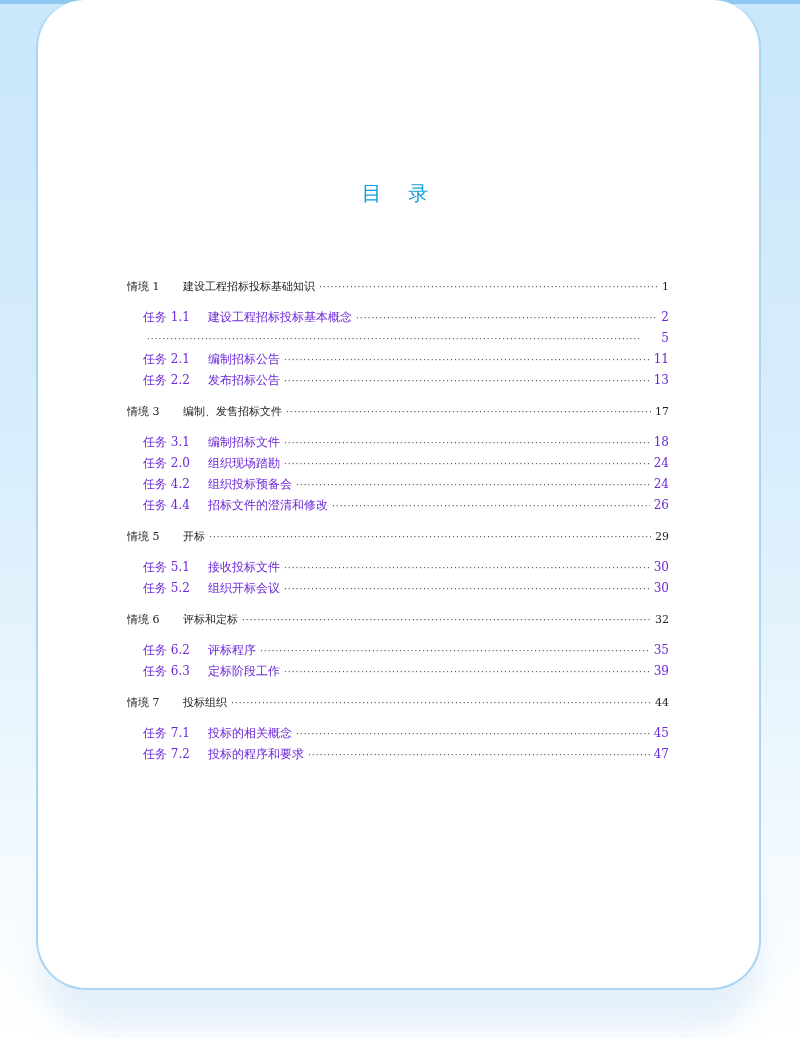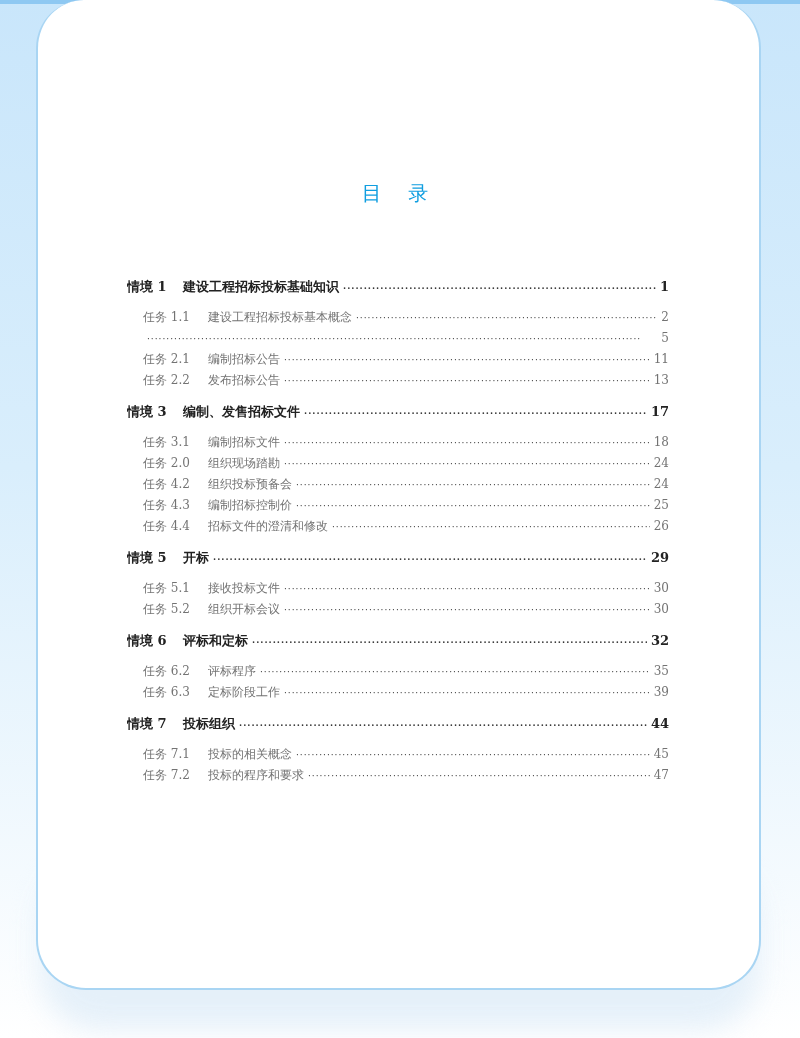--- a/index.html
+++ b/index.html
@@ -36,23 +36,23 @@
   .row .label { flex: 0 0 auto; }
   .row .num-lbl { display: inline-block; }
   .row .dots {
     flex: 1 1 auto; overflow: hidden; margin: 0 4px; color: #333;
     letter-spacing: 1px; font-size: 9px;
   }
   .row .dots::before {
     content: "································································································································";
   }
   .row .page { flex: 0 0 auto; text-align: right; }
-  .chapter { font-weight: bold; font-size: 13px; height: 21px; line-height: 21px; }
+  .chapter { font-weight: normal; font-size: 11px; height: 21px; line-height: 21px; }
   .chapter .num-lbl { width: 56px; }
-  .task { font-size: 12px; height: 21px; line-height: 21px; padding-left: 16px; color: #737373; }
+  .task { font-size: 12px; height: 21px; line-height: 21px; padding-left: 16px; color: #6d28d9; }
   .task .num-lbl { width: 65px; }
   .chapter + .task { margin-top: 10px; }
   .task + .chapter { margin-top: 10px; }
 </style>
 </head>
 <body>
 
 <div class="shadow"></div>
 <div class="card-topbar"></div>
 <div class="card"></div>
@@ -102,25 +102,20 @@
     <span class="label"><span class="num-lbl">任务 2.0</span><span>组织现场踏勘</span></span>
     <span class="dots"></span>
     <span class="page">24</span>
   </div>
   <div class="row task">
     <span class="label"><span class="num-lbl">任务 4.2</span><span>组织投标预备会</span></span>
     <span class="dots"></span>
     <span class="page">24</span>
   </div>
   <div class="row task">
-    <span class="label"><span class="num-lbl">任务 4.3</span><span>编制招标控制价</span></span>
-    <span class="dots"></span>
-    <span class="page">25</span>
-  </div>
-  <div class="row task">
     <span class="label"><span class="num-lbl">任务 4.4</span><span>招标文件的澄清和修改</span></span>
     <span class="dots"></span>
     <span class="page">26</span>
   </div>
 
   <div class="row chapter">
     <span class="label"><span class="num-lbl">情境 5</span><span>开标</span></span>
     <span class="dots"></span>
     <span class="page">29</span>
   </div>

